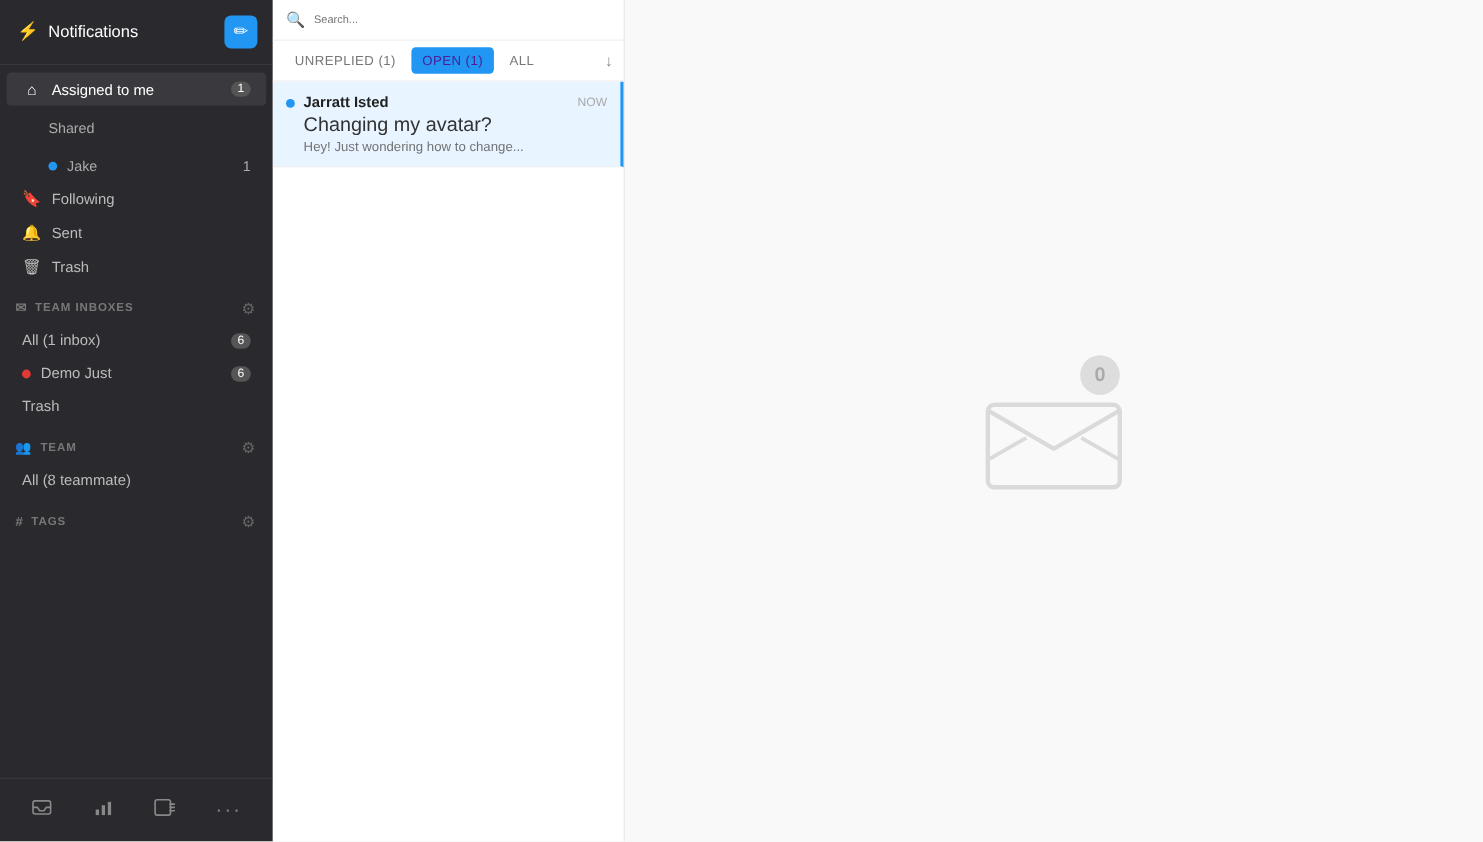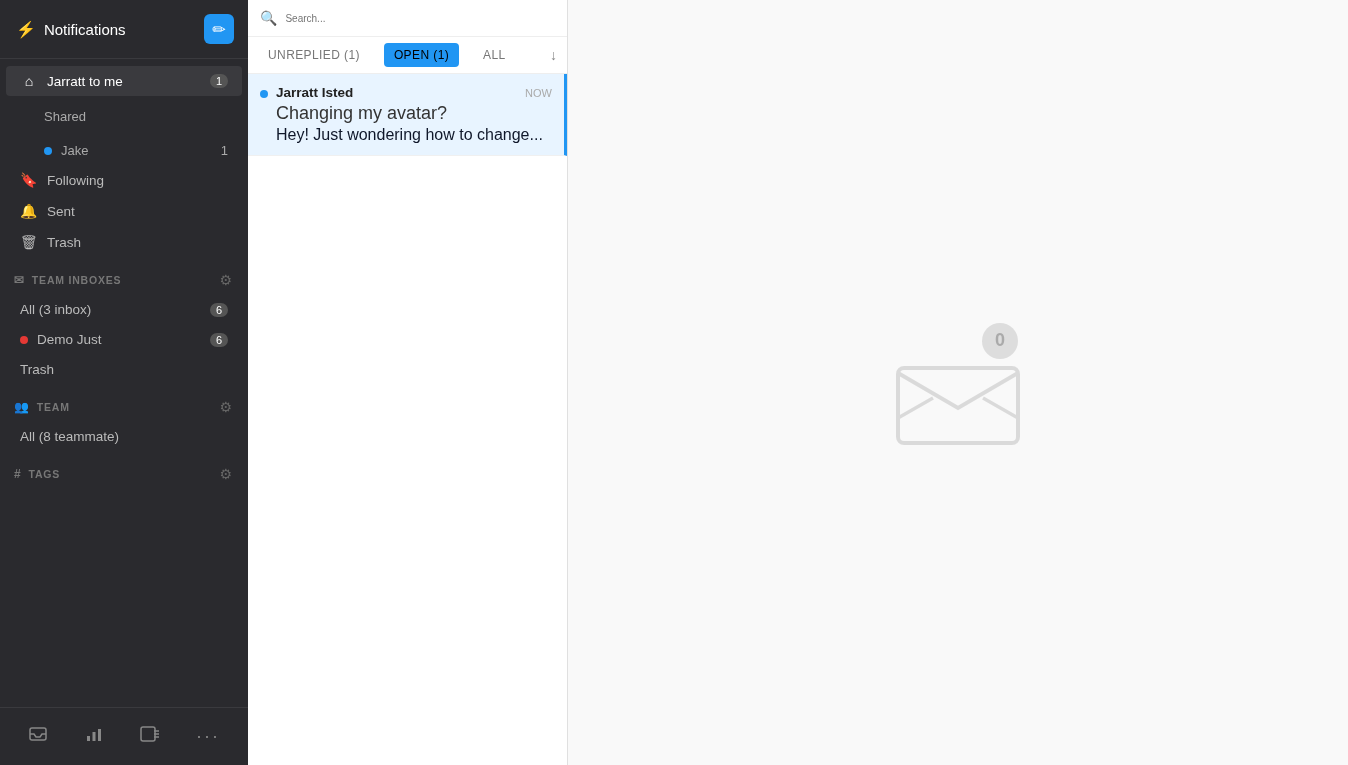--- a/index.html
+++ b/index.html
@@ -173,37 +173,37 @@
       background: transparent;
     }
 
     .search-icon { color: #aaa; font-size: 14px; }
 
     .tabs {
       display: flex;
       align-items: center;
       padding: 6px 10px;
       border-bottom: 1px solid #eee;
-      gap: 14px;
+      gap: 4px;
     }
 
     .tab {
       padding: 5px 10px;
       font-size: 12px;
       cursor: pointer;
       border-radius: 4px;
       color: #777;
       font-weight: 500;
       text-transform: uppercase;
       letter-spacing: 0.4px;
     }
 
     .tab.active {
       background: #2196f3;
-      color: #000000;
+      color: #4c1d95;
     }
 
     .sort-btn {
       margin-left: auto;
       background: none;
       border: none;
       cursor: pointer;
       color: #888;
       font-size: 14px;
     }
@@ -228,21 +228,21 @@
       margin-top: 5px;
       margin-right: 8px;
       flex-shrink: 0;
     }
 
     .convo-content { flex: 1; min-width: 0; }
     .convo-header { display: flex; justify-content: space-between; align-items: center; margin-bottom: 3px; }
     .convo-name { font-size: 13.5px; font-weight: 600; color: #222; }
     .convo-time { font-size: 11px; color: #aaa; }
     .convo-subject { font-size: 18px; font-weight: 500; color: #333; margin-bottom: 2px; }
-    .convo-preview { font-size: 16px; color: #0f172a; white-space: nowrap; overflow: hidden; text-overflow: ellipsis; }
+    .convo-preview { font-size: 12px; color: #737373; white-space: nowrap; overflow: hidden; text-overflow: ellipsis; }
 
     
     .main-content {
       flex: 1;
       background: #f9f9f9;
       display: flex;
       align-items: center;
       justify-content: center;
     }
 
@@ -291,21 +291,21 @@
     </div>
     <button class="compose-btn">
       <span>✏</span>
     </button>
   </div>
 
   <div class="sidebar-nav">
 
     <div class="nav-item active">
       <span class="icon">⌂</span>
-      <span>Jarratt to me</span>
+      <span>Assigned to me</span>
       <span class="badge">1</span>
     </div>
 
     <div class="nav-sub-item">
       <span>Shared</span>
     </div>
 
     <div class="nav-sub-item" style="display:flex;align-items:center;padding-left:38px;">
       <span class="color-dot" style="width:8px;height:8px;border-radius:50%;background:#2196f3;margin-right:9px;flex-shrink:0;"></span>
       <span>Jake</span>
@@ -329,21 +329,21 @@
 
     <div class="section-header">
       <div class="section-header-left">
         <span style="font-size:12px;">✉</span>
         <span>TEAM INBOXES</span>
       </div>
       <button class="gear-btn">⚙</button>
     </div>
 
     <div class="nav-item">
-      <span>All (3 inbox)</span>
+      <span>All (1 inbox)</span>
       <span class="badge">6</span>
     </div>
 
     <div class="nav-item">
       <span class="color-dot" style="width:8px;height:8px;border-radius:50%;background:#e53935;margin-right:9px;flex-shrink:0;"></span>
       <span>Demo Just</span>
       <span class="badge">6</span>
     </div>
 
     <div class="nav-item">

